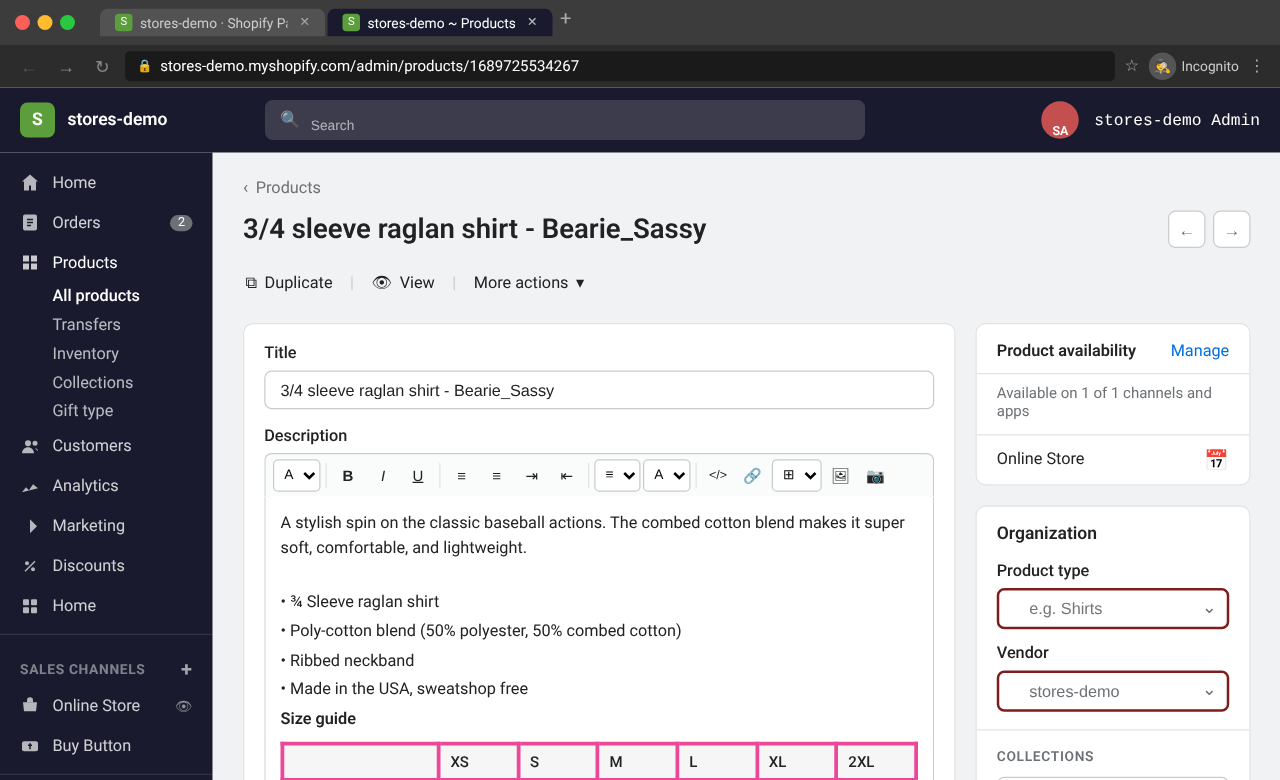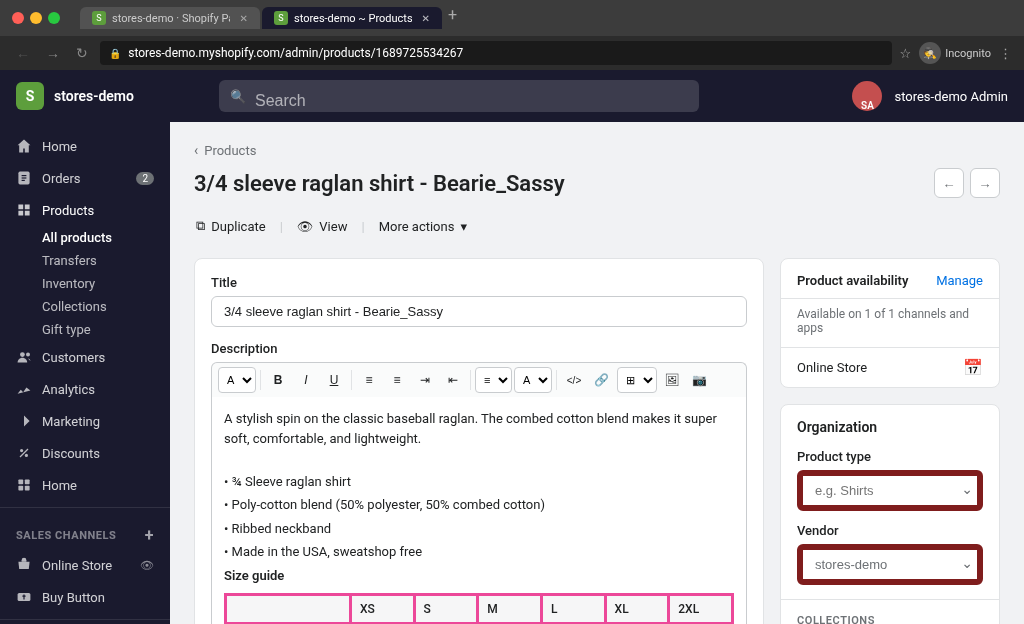--- a/index.html
+++ b/index.html
@@ -33,26 +33,26 @@
 
     
     .app { display: flex; height: calc(624px - 70px); }
 
     
     .topnav { background: #1a1a2e; height: 52px; display: flex; align-items: center; padding: 0 16px; gap: 16px; }
     .topnav-logo { display: flex; align-items: center; gap: 10px; color: white; font-weight: 600; font-size: 14px; }
     .shopify-logo { width: 28px; height: 28px; background: #5d9e3c; border-radius: 6px; display: flex; align-items: center; justify-content: center; color: white; font-weight: bold; font-size: 14px; }
     .search-bar { flex: 1; max-width: 480px; margin: 0 auto; }
     .search-input-wrap { background: rgba(255,255,255,0.15); border-radius: 6px; height: 32px; display: flex; align-items: center; padding: 0 12px; gap: 8px; }
-    .search-input-wrap input { background: transparent; border: none; color: white; font-size: 16px; flex: 1; outline: none; margin-top: 10px; }
+    .search-input-wrap input { background: transparent; border: none; color: white; font-size: 11px; flex: 1; outline: none; margin-top: 10px; }
     .search-input-wrap input::placeholder { color: rgba(255,255,255,0.6); }
     .search-icon-top { color: rgba(255,255,255,0.7); font-size: 13px; }
     .topnav-right { margin-left: auto; display: flex; align-items: center; gap: 12px; }
     .admin-avatar { width: 30px; height: 30px; border-radius: 50%; background: #c44f4f; display: flex; align-items: flex-end; justify-content: center; color: white; font-size: 10px; font-weight: 600; }
-    .admin-label { color: white; font-size: 13px; }
+    .admin-label { color: white; font-size: 13px; font-family: Liberation Mono, monospace; }
 
     
     .sidebar { width: 170px; background: #1a1a2e; overflow-y: auto; flex-shrink: 0; padding: 8px 0; }
     .sidebar-item { display: flex; align-items: center; gap: 10px; padding: 8px 16px; color: rgba(255,255,255,0.8); font-size: 13px; cursor: pointer; position: relative; }
     .sidebar-item.active { color: white; }
     .sidebar-icon { width: 16px; height: 16px; display: flex; align-items: center; justify-content: center; flex-shrink: 0; opacity: 0.85; }
     .badge { background: #6d7175; color: white; border-radius: 10px; font-size: 10px; padding: 1px 6px; margin-left: auto; }
     .sidebar-sub { padding: 4px 16px 4px 42px; color: rgba(255,255,255,0.7); font-size: 13px; cursor: pointer; }
     .sidebar-sub.active-sub { color: white; font-weight: 500; }
     .sidebar-section-label { padding: 12px 16px 4px; color: rgba(255,255,255,0.45); font-size: 11px; font-weight: 700; letter-spacing: 0.05em; display: flex; align-items: center; justify-content: space-between; }
@@ -106,21 +106,21 @@
     
     .side-card-header { padding: 14px 16px 10px; border-bottom: 1px solid #e1e3e5; display: flex; align-items: center; justify-content: space-between; }
     .side-card-title { font-size: 13px; font-weight: 600; color: #202223; }
     .side-card-link { color: #0071e3; font-size: 13px; text-decoration: none; }
     .availability-sub { font-size: 12px; color: #6d7175; padding: 8px 16px 12px; }
     .availability-item { display: flex; align-items: center; justify-content: space-between; padding: 10px 16px; border-top: 1px solid #e1e3e5; }
     .calendar-icon { color: #6d7175; font-size: 16px; }
 
     .org-section { padding: 14px 16px; }
     .org-title { font-size: 14px; font-weight: 600; margin-bottom: 14px; }
-    .select-field { width: 100%; border: 6px solid #7f1d1d; border-radius: 6px; padding: 7px 12px; font-size: 13px; color: #6d7175; background: white; appearance: none; -webkit-appearance: none; position: relative; }
+    .select-field { width: 100%; border: 2px solid #7f1d1d; border-radius: 6px; padding: 7px 24px; font-size: 13px; color: #6d7175; background: white; appearance: none; -webkit-appearance: none; position: relative; }
     .select-wrap { position: relative; }
     .select-wrap::after { content: '⌄'; position: absolute; right: 10px; top: 50%; transform: translateY(-60%); color: #6d7175; pointer-events: none; font-size: 14px; }
 
     .collections-section { padding: 14px 16px; border-top: 1px solid #e1e3e5; }
     .section-label { font-size: 11px; font-weight: 600; color: #6d7175; letter-spacing: 0.05em; margin-bottom: 10px; text-transform: uppercase; }
     .collection-search { display: flex; align-items: center; border: 1px solid #c9cccf; border-radius: 6px; padding: 6px 10px; gap: 6px; background: white; }
 
     
     svg { display: block; }
   </style>
@@ -389,21 +389,21 @@
               <div class="toolbar-sep"></div>
               <button class="toolbar-btn" style="font-size:10px;">&lt;/&gt;</button>
               <button class="toolbar-btn">🔗</button>
               <select class="toolbar-select"><option>⊞</option></select>
               <button class="toolbar-btn">🖼</button>
               <button class="toolbar-btn">📷</button>
             </div>
 
             
             <div class="editor-area">
-              <p>A stylish spin on the classic baseball raglan. The combed cotton blend makes it super soft, comfortable, and lightweight.</p>
+              <p>A stylish spin on the classic baseball actions. The combed cotton blend makes it super soft, comfortable, and lightweight.</p>
               <br>
               <p>• ¾ Sleeve raglan shirt</p>
               <p>• Poly-cotton blend (50% polyester, 50% combed cotton)</p>
               <p>• Ribbed neckband</p>
               <p>• Made in the USA, sweatshop free</p>
               <p><strong>Size guide</strong></p>
               <table class="size-table">
                 <thead>
                   <tr>
                     <th></th>

